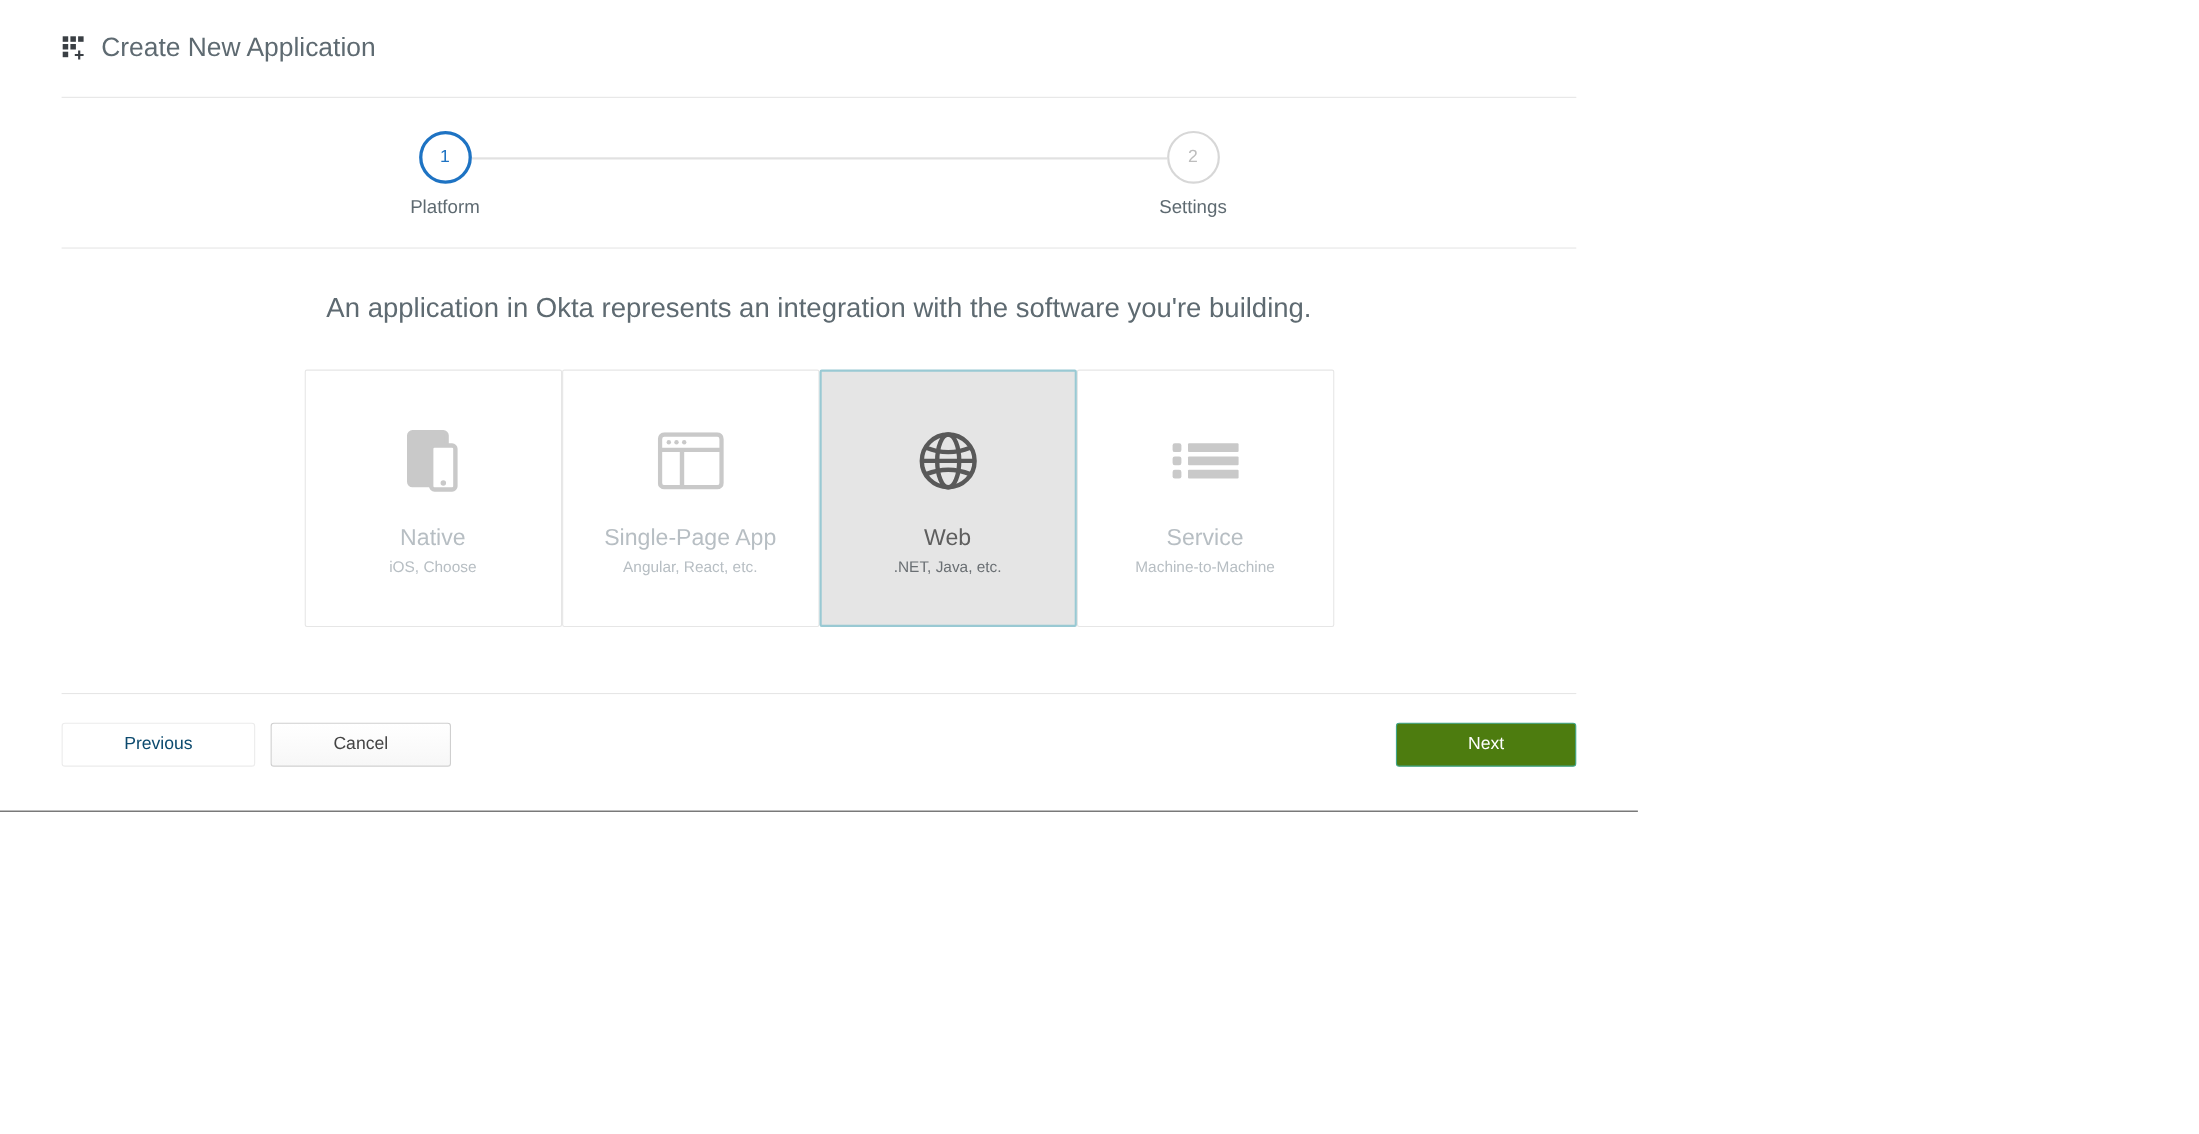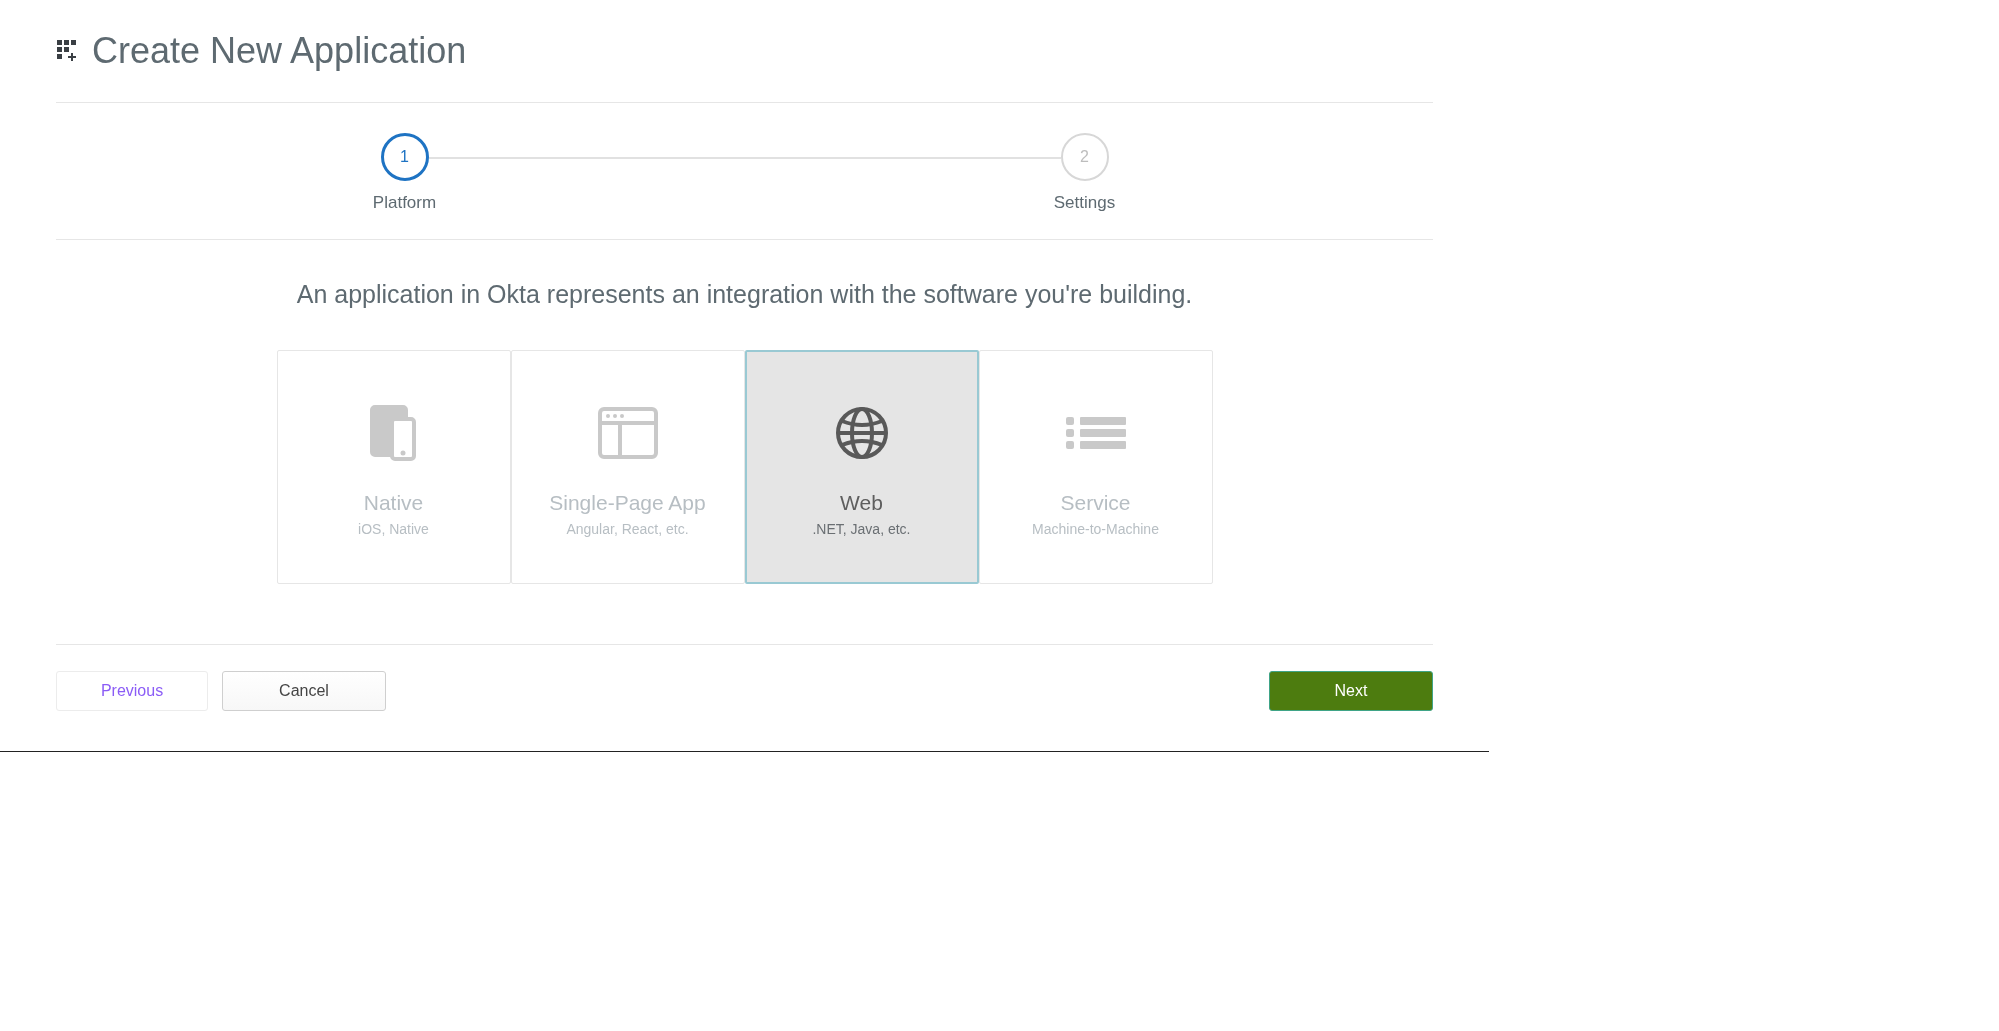--- a/index.html
+++ b/index.html
@@ -20,21 +20,21 @@
     gap: 12px;
     border-bottom: 1px solid #e6e6e6;
     padding-bottom: 30px;
   }
   .header-icon {
     width: 24px;
     height: 24px;
     color: #3a3f44;
   }
   .page-title {
-    font-size: 36px;
+    font-size: 24px;
     font-weight: 400;
     color: #5e6a71;
   }
   .stepper {
     display: flex;
     align-items: flex-start;
     justify-content: center;
     padding: 30px 0 26px 0;
     border-bottom: 1px solid #e6e6e6;
     position: relative;
@@ -147,25 +147,25 @@
   .btn {
     height: 40px;
     padding: 0 28px;
     border-radius: 3px;
     font-size: 16px;
     cursor: pointer;
     border: 1px solid #cfcfcf;
     background: #fff;
   }
   .btn.previous {
-    color: #8b5cf6;
+    color: #0c4a6e;
     border: 1px solid #ececec;
     background: #fff;
     cursor: default;
-    width: 152px;
+    width: 176px;
   }
   .btn.cancel {
     color: #444;
     margin-left: 14px;
     width: 164px;
     background: linear-gradient(#fff,#f7f7f7);
   }
   .spacer { flex: 1; }
   .btn.next {
     background: #4d7c0f;
@@ -221,21 +221,21 @@
 
     <div class="card">
       <div class="card-icon">
         <svg width="64" height="64" viewBox="0 0 64 64">
           <rect x="10" y="6" width="34" height="48" rx="3" class="svg-muted" fill="none" stroke="#c9c9c9" stroke-width="4"></rect>
           <rect x="30" y="18" width="22" height="40" rx="3" fill="#fff" stroke="#c9c9c9" stroke-width="4"></rect>
           <circle cx="41" cy="52" r="2.5" fill="#c9c9c9"></circle>
         </svg>
       </div>
       <div class="card-title">Native</div>
-      <div class="card-sub">iOS, Native</div>
+      <div class="card-sub">iOS, Choose</div>
     </div>
 
     <div class="card">
       <div class="card-icon">
         <svg width="60" height="52" viewBox="0 0 60 52">
           <rect x="2" y="2" width="56" height="48" rx="4" fill="none" stroke="#c9c9c9" stroke-width="4"></rect>
           <line x1="2" y1="16" x2="58" y2="16" stroke="#c9c9c9" stroke-width="4"></line>
           <line x1="22" y1="16" x2="22" y2="50" stroke="#c9c9c9" stroke-width="4"></line>
           <circle cx="10" cy="9" r="2" fill="#c9c9c9"></circle>
           <circle cx="17" cy="9" r="2" fill="#c9c9c9"></circle>

